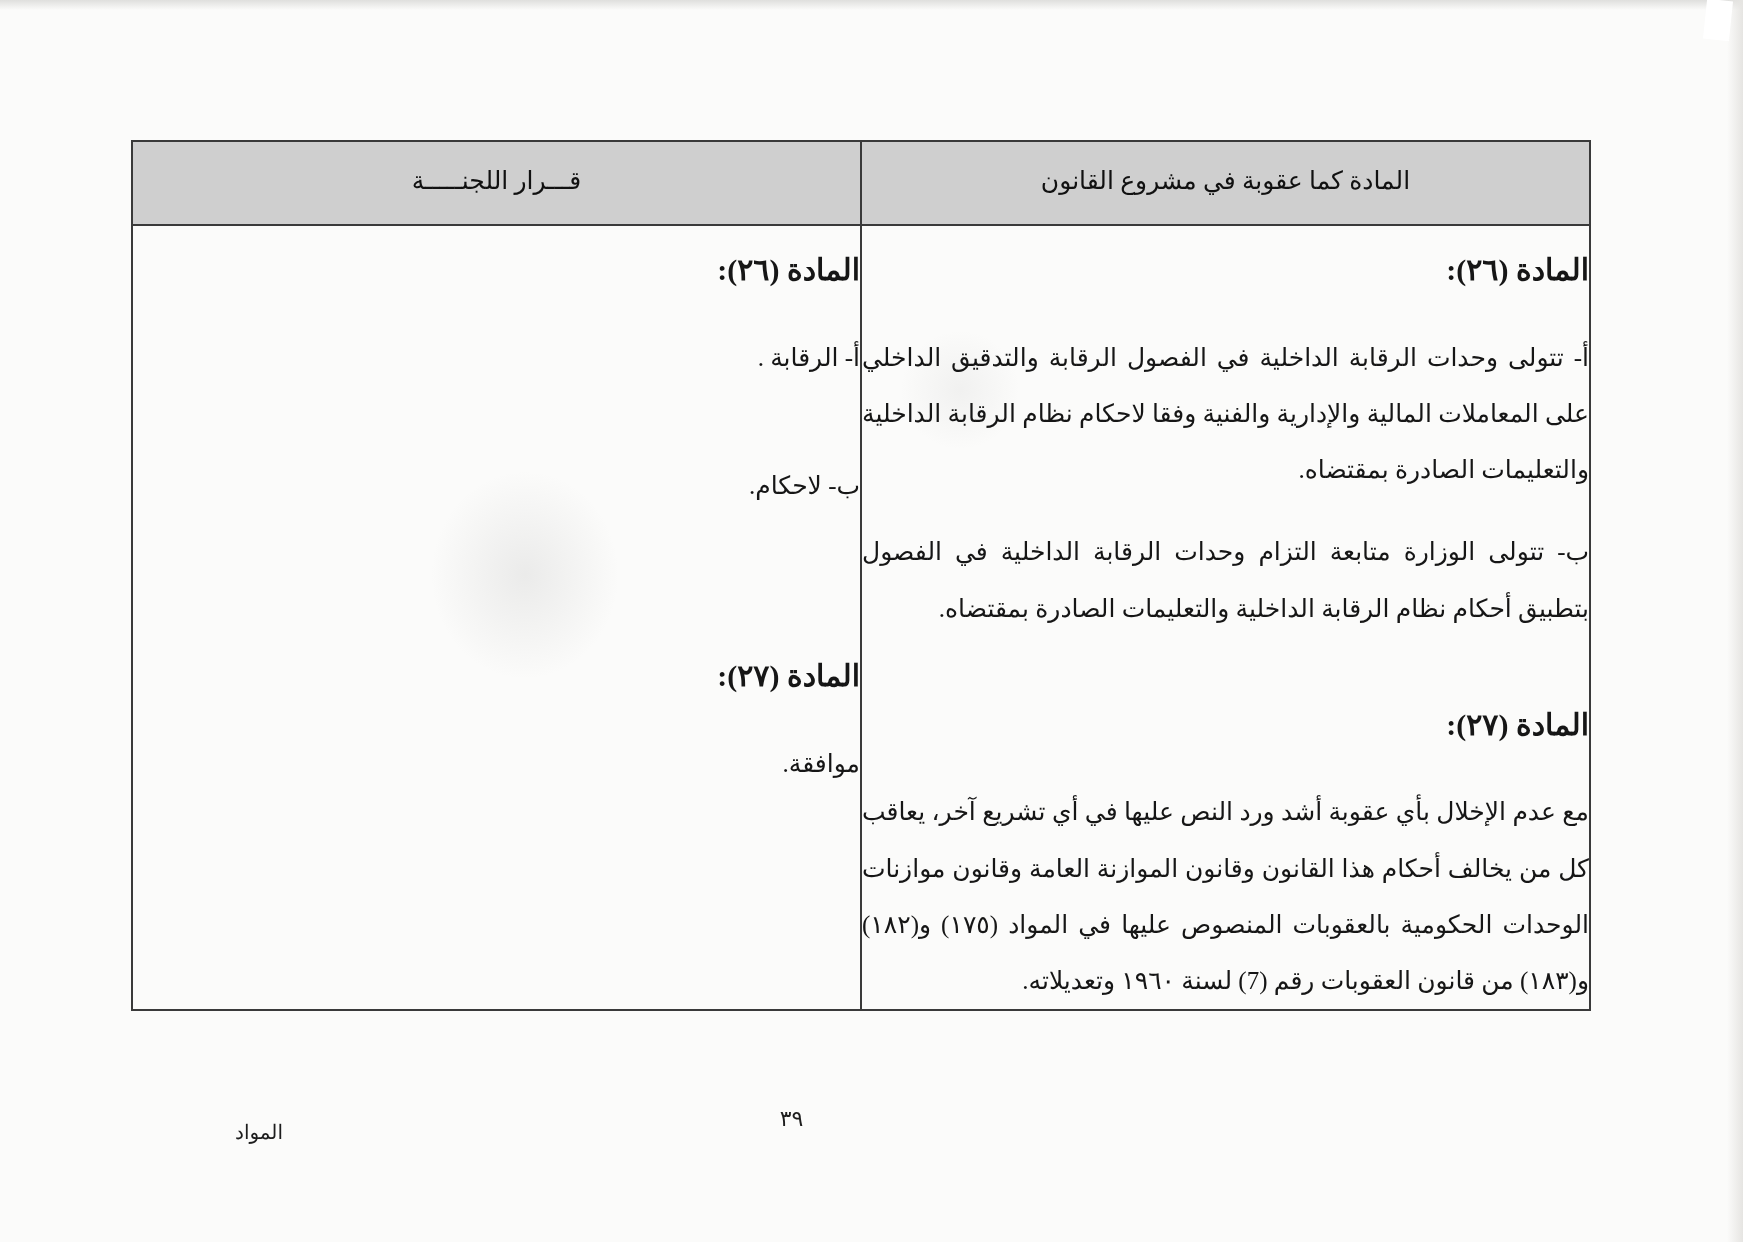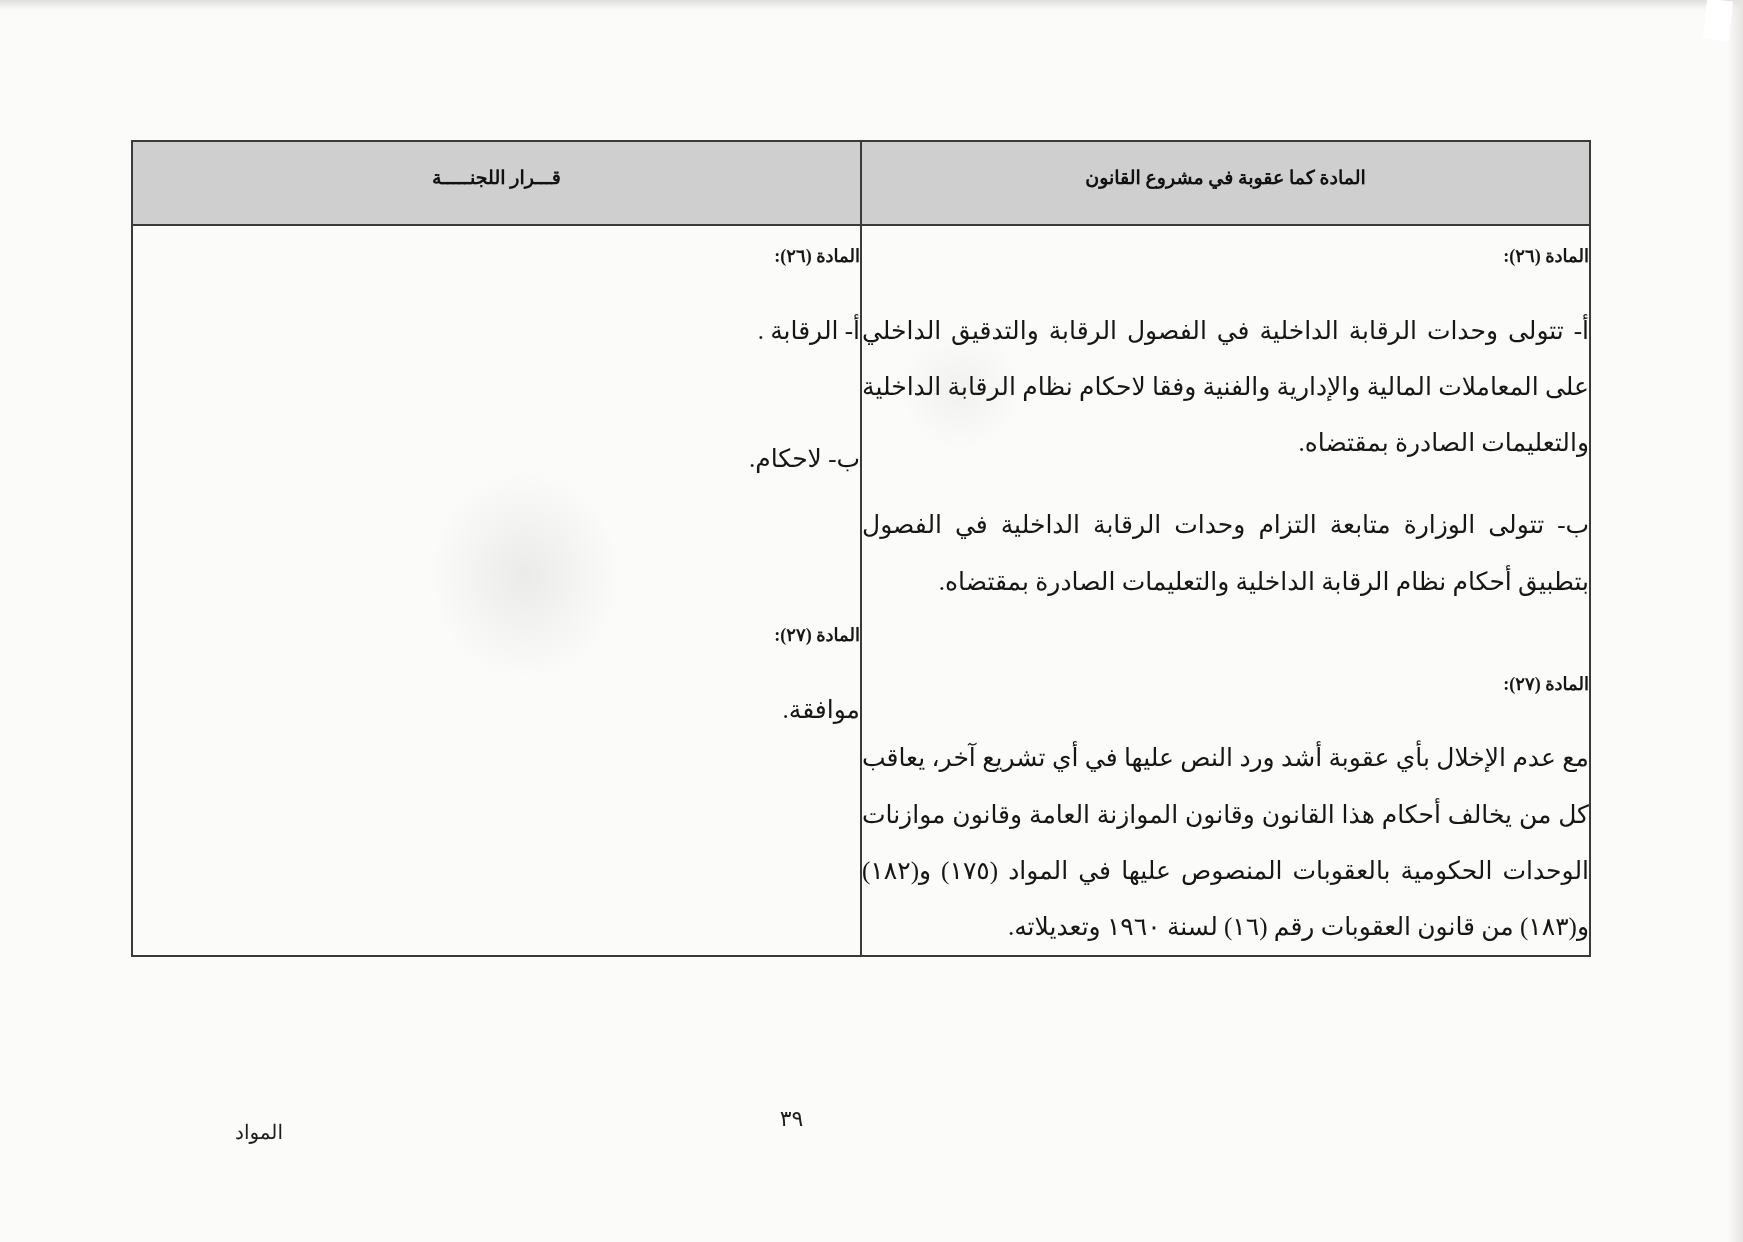--- a/index.html
+++ b/index.html
@@ -62,22 +62,22 @@
     table-layout: fixed;
   }
   .doc-table td, .doc-table th {
     border: 2px solid #3a3a3a;
     vertical-align: top;
     padding: 0;
   }
   .head-cell {
     background: #cfcfcf;
     height: 82px;
-    font-size: 19px;
-    font-weight: bold;
+    font-size: 25px;
+    font-weight: normal;
     color: #111;
     letter-spacing: 0.5px;
   }
   .head-cell .inner {
     padding: 24px 10px 0 10px;
   }
   .body-cell {
     height: 700px;
     padding: 18px 26px 26px 26px;
     font-size: 25px;
@@ -85,21 +85,21 @@
     color: #161616;
     text-align: justify;
     text-justify: inter-word;
   }
   .body-cell.right-col { width: 740px; }
   .body-cell.left-col  { width: 718px; }
 
   .article-title {
     margin: 10px 0 26px 0;
     font-weight: bold;
-    font-size: 18px;
+    font-size: 30px;
     text-align: right;
   }
   .para {
     margin: 0 0 26px 0;
     text-align: justify;
   }
   .para.last { margin-bottom: 0; }
   .decision-line {
     margin: 0 0 26px 0;
     text-align: right;
@@ -153,21 +153,21 @@
       </tr>
     </thead>
     <tbody>
       <tr>
         <td class="body-cell right-col">
           <div class="article-title">المادة (٢٦):</div>
           <p class="para">أ‌- تتولى وحدات الرقابة الداخلية في الفصول الرقابة والتدقيق الداخلي على المعاملات المالية والإدارية والفنية وفقا لاحكام نظام الرقابة الداخلية والتعليمات الصادرة بمقتضاه.</p>
           <p class="para">ب- تتولى الوزارة متابعة التزام وحدات الرقابة الداخلية في الفصول بتطبيق أحكام نظام الرقابة الداخلية والتعليمات الصادرة بمقتضاه.</p>
           <div class="spacer-sm"></div>
           <div class="article-title">المادة (٢٧):</div>
-          <p class="para last">مع عدم الإخلال بأي عقوبة أشد ورد النص عليها في أي تشريع آخر، يعاقب كل من يخالف أحكام هذا القانون وقانون الموازنة العامة وقانون موازنات الوحدات الحكومية بالعقوبات المنصوص عليها في المواد (١٧٥) و(١٨٢) و(١٨٣) من قانون العقوبات رقم (١٦) لسنة ١٩٦٠ وتعديلاته.</p>
+          <p class="para last">مع عدم الإخلال بأي عقوبة أشد ورد النص عليها في أي تشريع آخر، يعاقب كل من يخالف أحكام هذا القانون وقانون الموازنة العامة وقانون موازنات الوحدات الحكومية بالعقوبات المنصوص عليها في المواد (١٧٥) و(١٨٢) و(١٨٣) من قانون العقوبات رقم (7) لسنة ١٩٦٠ وتعديلاته.</p>
         </td>
         <td class="body-cell left-col">
           <div class="article-title">المادة (٢٦):</div>
           <div class="decision-line">أ‌- الرقابة .</div>
           <div class="spacer-md"></div>
           <div class="decision-line">ب- لاحكام.</div>
           <div class="spacer-lg"></div>
           <div class="article-title">المادة (٢٧):</div>
           <div class="decision-line">موافقة.</div>
         </td>

